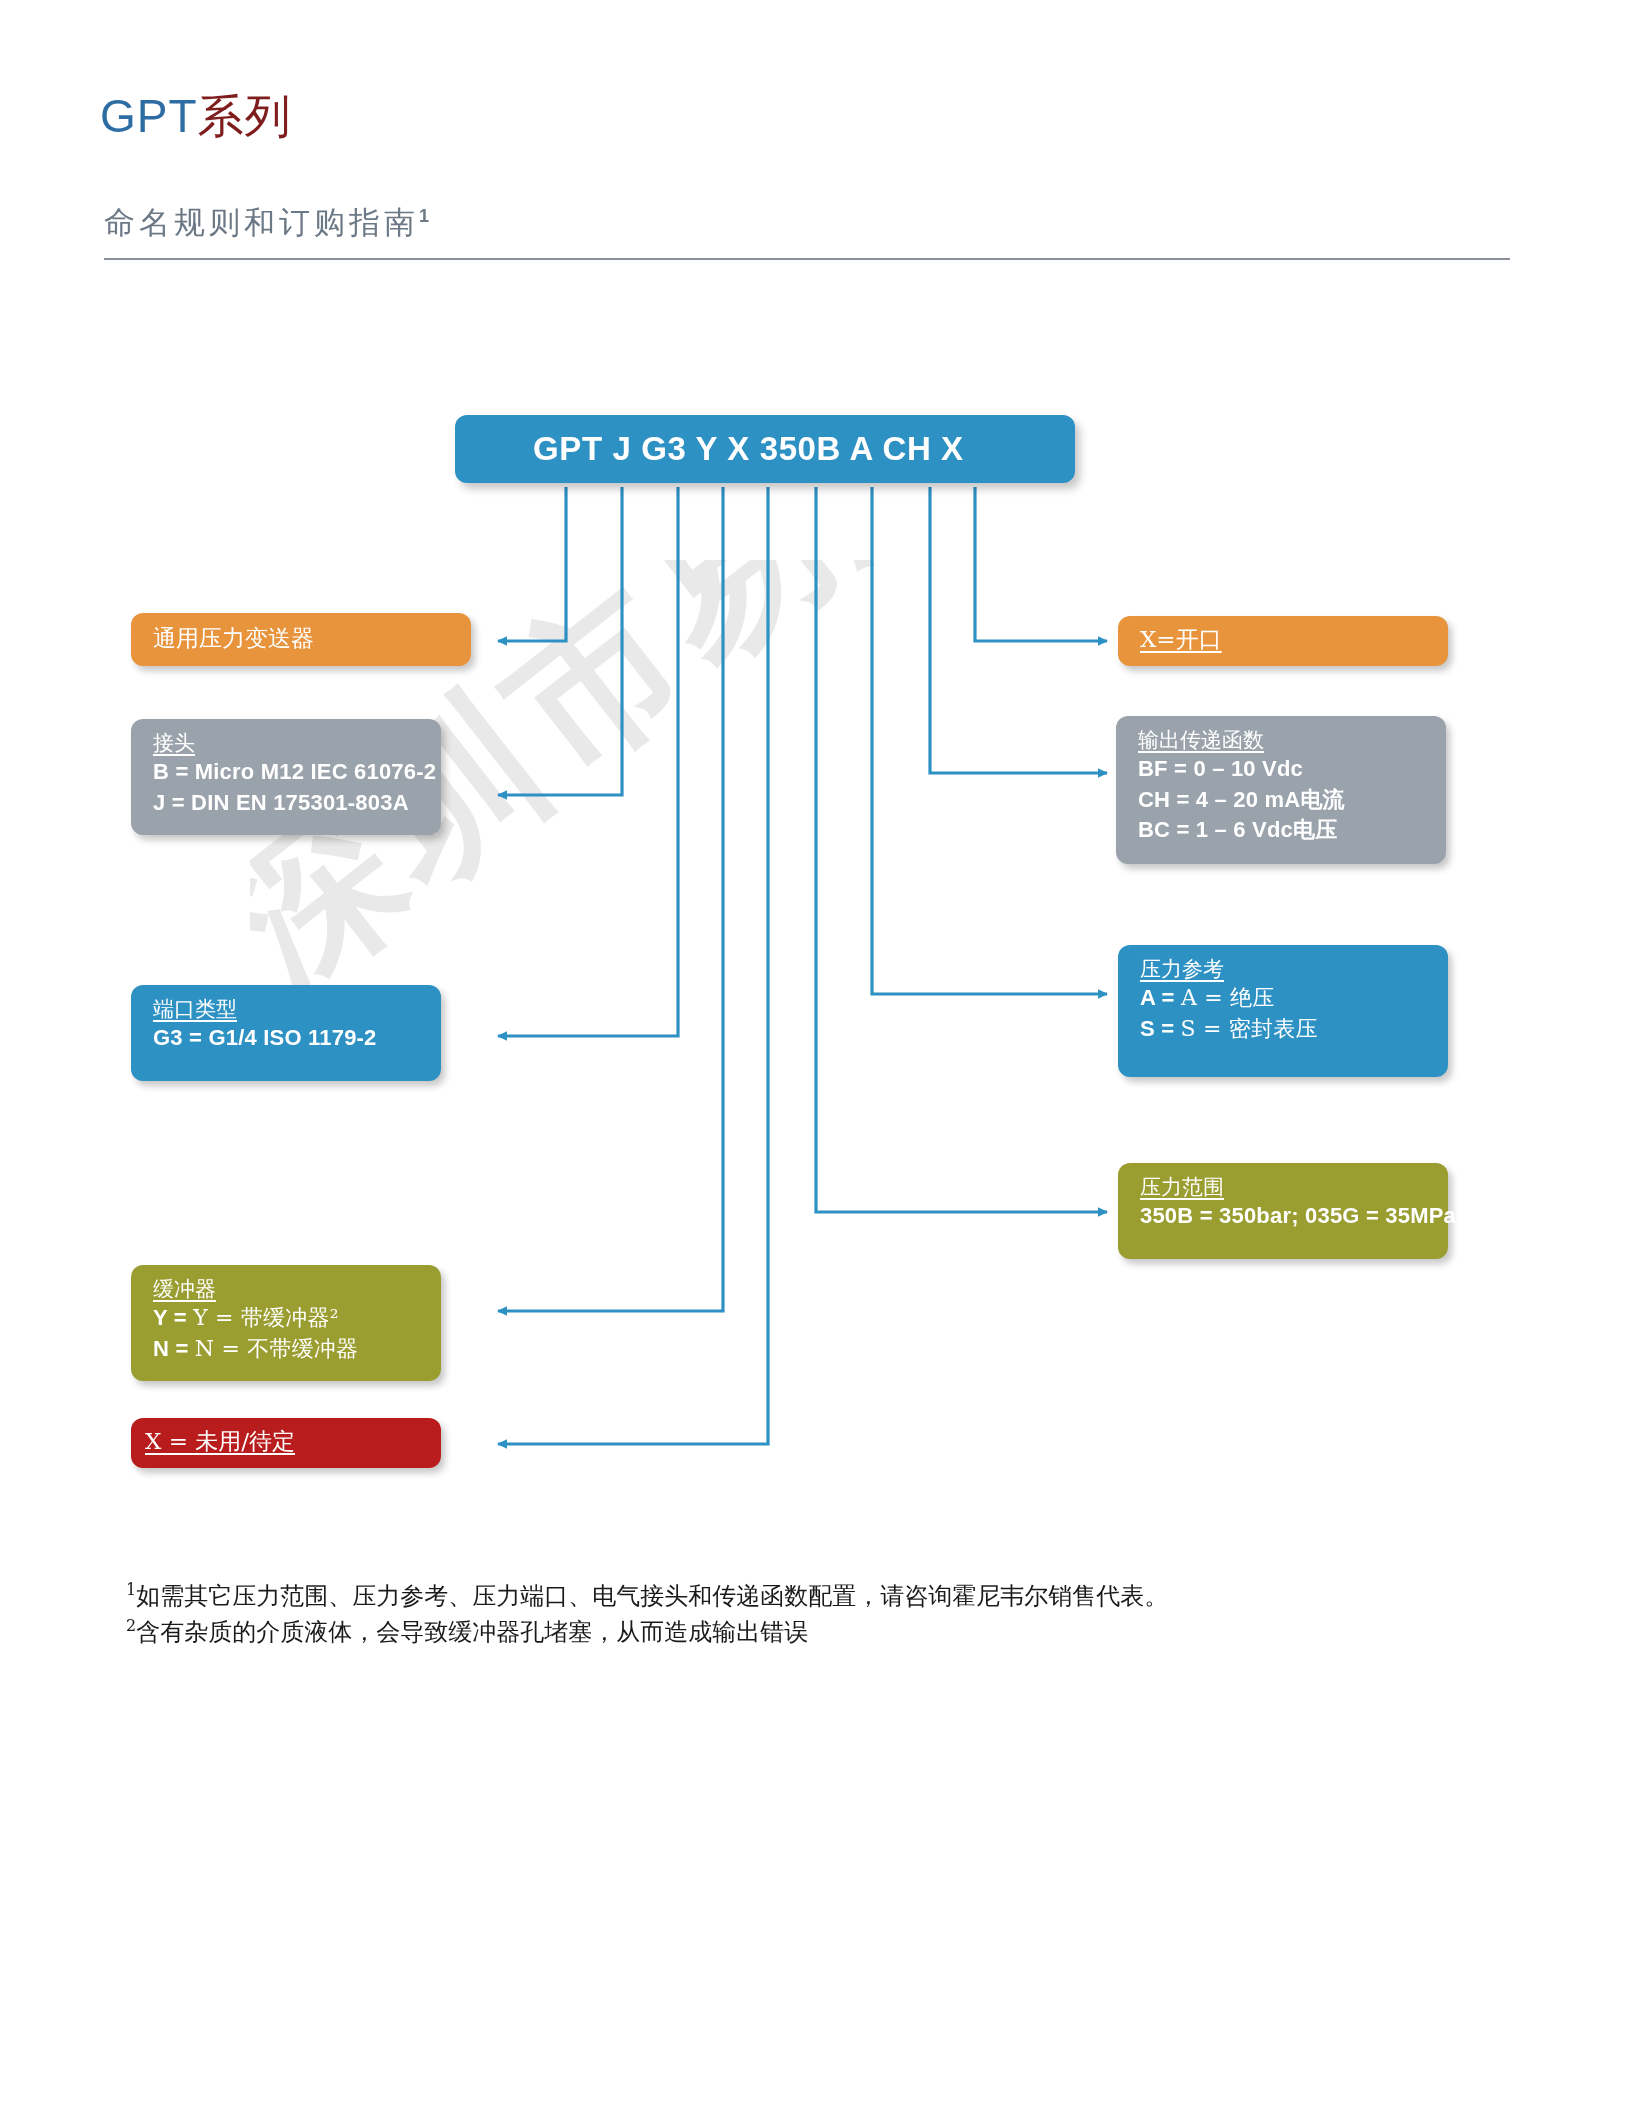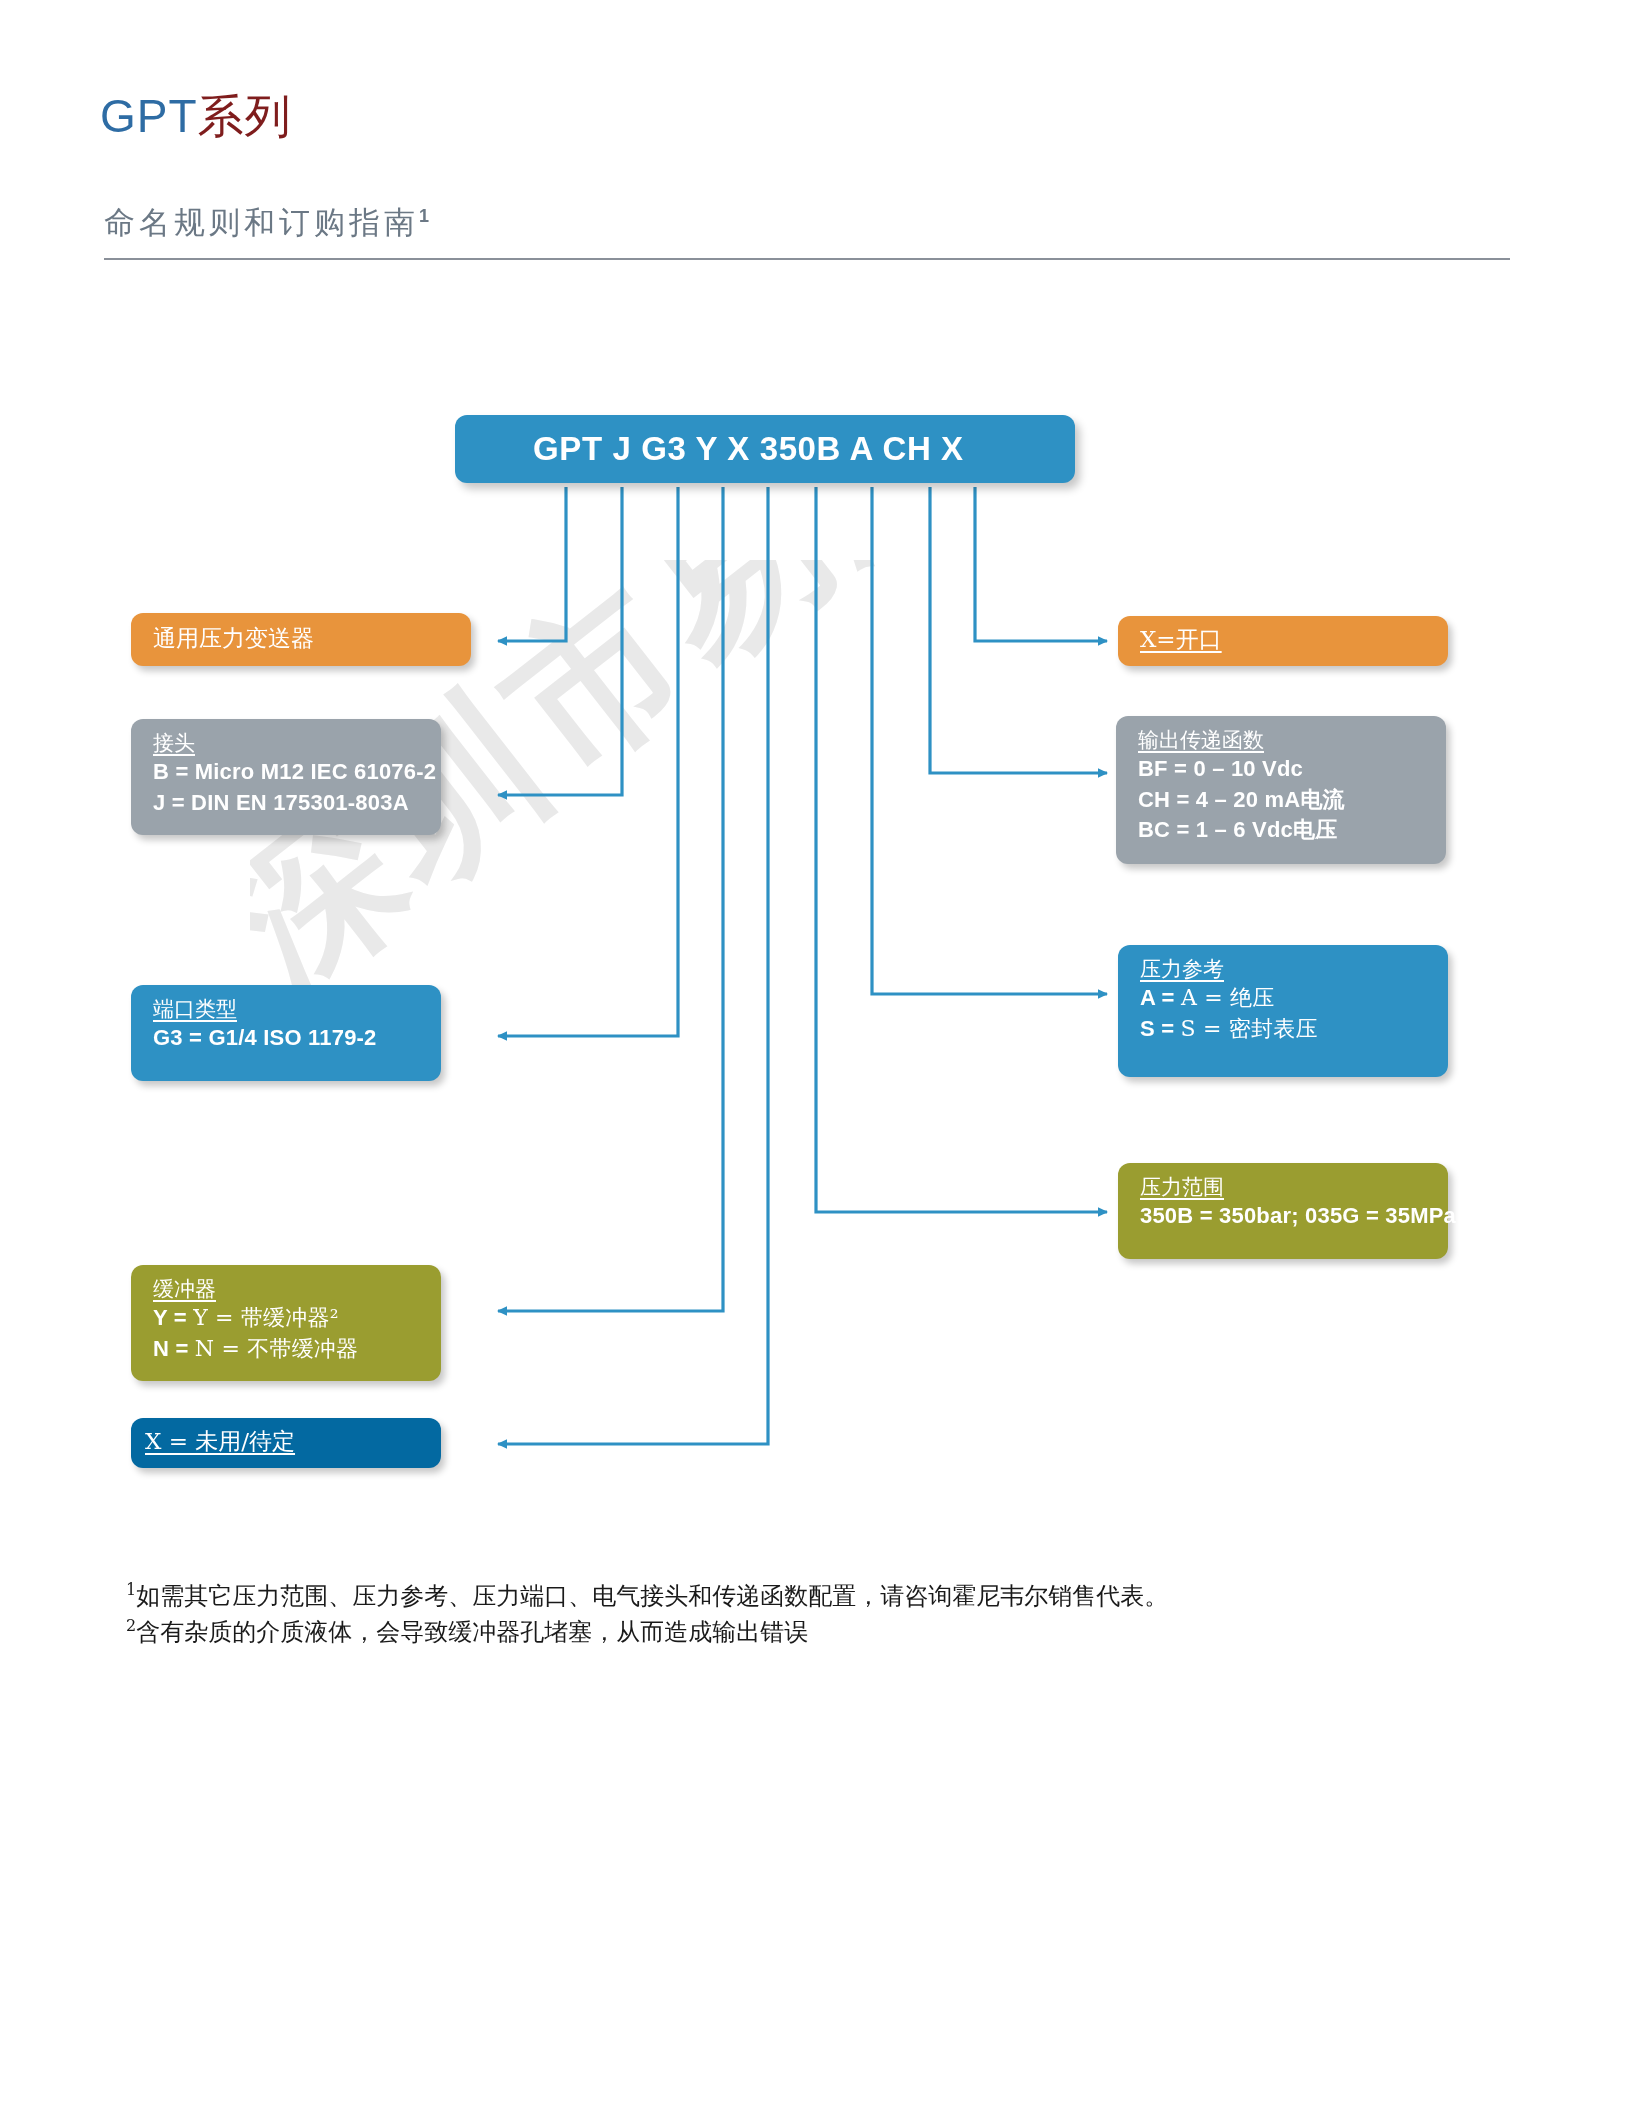--- a/index.html
+++ b/index.html
@@ -37,21 +37,21 @@
   .box .ln{font-size:22px;font-weight:700;line-height:1.38;white-space:nowrap;
            letter-spacing:.2px;}
   .box .ln .cn{font-family:"DejaVu Serif","Liberation Serif",serif;font-weight:400;}
   .box.single{display:flex;align-items:center;}
   .box.single .hd{font-size:23px;}
 
   .c-blue{background:#2e91c4;}
   .c-orange{background:#e8943c;}
   .c-gray{background:#9aa3ab;}
   .c-olive{background:#9a9d30;}
-  .c-slate{background:#0369a1;padding-left:14px;}
+  .c-slate{background:#b91c1c;padding-left:14px;}
 
   
   .codebox{position:absolute;left:455px;top:415px;width:620px;height:68px;
            background:#2e91c4;border-radius:12px;z-index:4;
            display:flex;align-items:center;
            box-shadow:5px 6px 8px rgba(0,0,0,.22);}
   .codebox span{color:#fff;font-size:33px;font-weight:700;letter-spacing:.6px;
                 margin-left:78px;}
 
   

